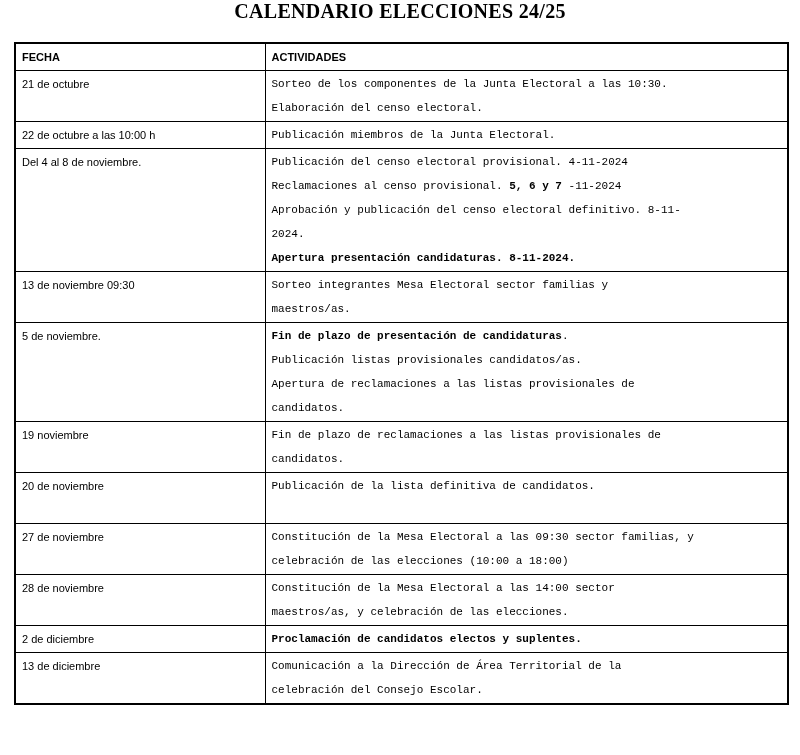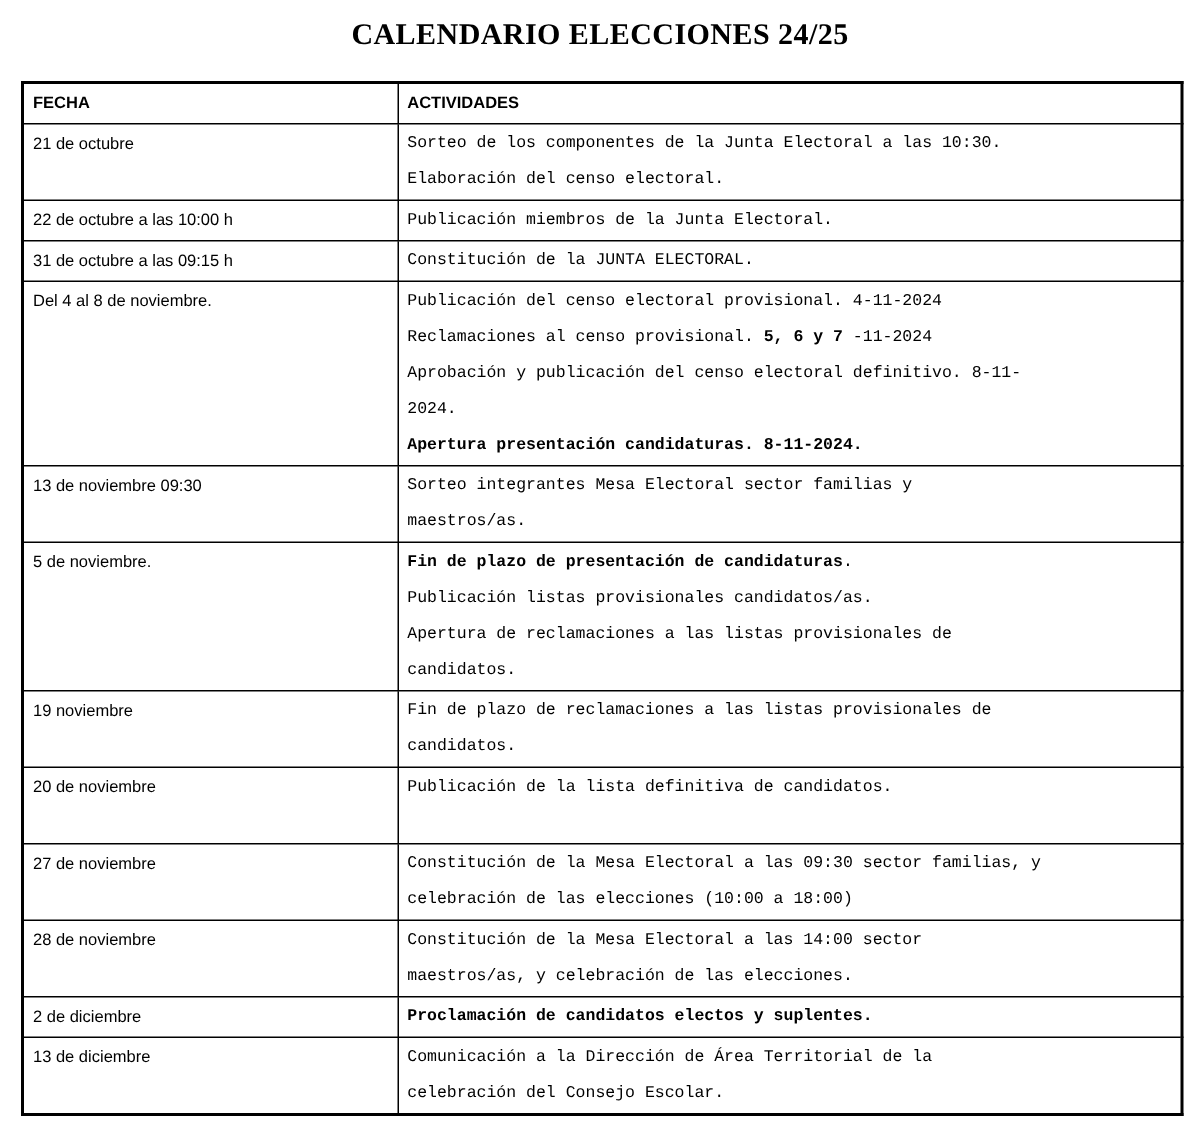--- a/index.html
+++ b/index.html
@@ -13,21 +13,21 @@
     height: 755px;
     font-family: "Liberation Sans", sans-serif;
     overflow: hidden;
   }
   .page-title {
     font-family: "Liberation Serif", serif;
     font-weight: 700;
     font-size: 20px;
     letter-spacing: 0.3px;
     text-align: center;
-    padding-top: 12px;
+    padding-top: 0;
     line-height: 22px;
   }
   table.calendar {
     border-collapse: collapse;
     table-layout: fixed;
     width: 773px;
     margin: 20px 0 0 14px;
     border: 2px solid #000000;
   }
   col.date-col { width: 250px; }
@@ -66,26 +66,20 @@
         <td>21 de octubre</td>
         <td>
           <div class="act-line"><span>Sorteo de los componentes de la Junta Electoral a las 10:30.</span></div>
           <div class="act-line"><span>Elaboración del censo electoral.</span></div>
         </td>
       </tr>
       <tr>
         <td>22 de octubre a las 10:00 h</td>
         <td>
           <div class="act-line"><span>Publicación miembros de la Junta Electoral.</span></div>
-        </td>
-      </tr>
-      <tr>
-        <td>31 de octubre a las 09:15 h</td>
-        <td>
-          <div class="act-line"><span>Constitución de la JUNTA ELECTORAL.</span></div>
         </td>
       </tr>
       <tr>
         <td>Del 4 al 8 de noviembre.</td>
         <td>
           <div class="act-line"><span>Publicación del censo electoral provisional. 4-11-2024</span></div>
           <div class="act-line"><span>Reclamaciones al censo provisional. </span><span class="b">5, 6 y 7</span><span> -11-2024</span></div>
           <div class="act-line"><span>Aprobación y publicación del censo electoral definitivo. 8-11-</span></div>
           <div class="act-line"><span>2024.</span></div>
           <div class="act-line"><span class="b">Apertura presentación candidaturas. 8-11-2024.</span></div>

